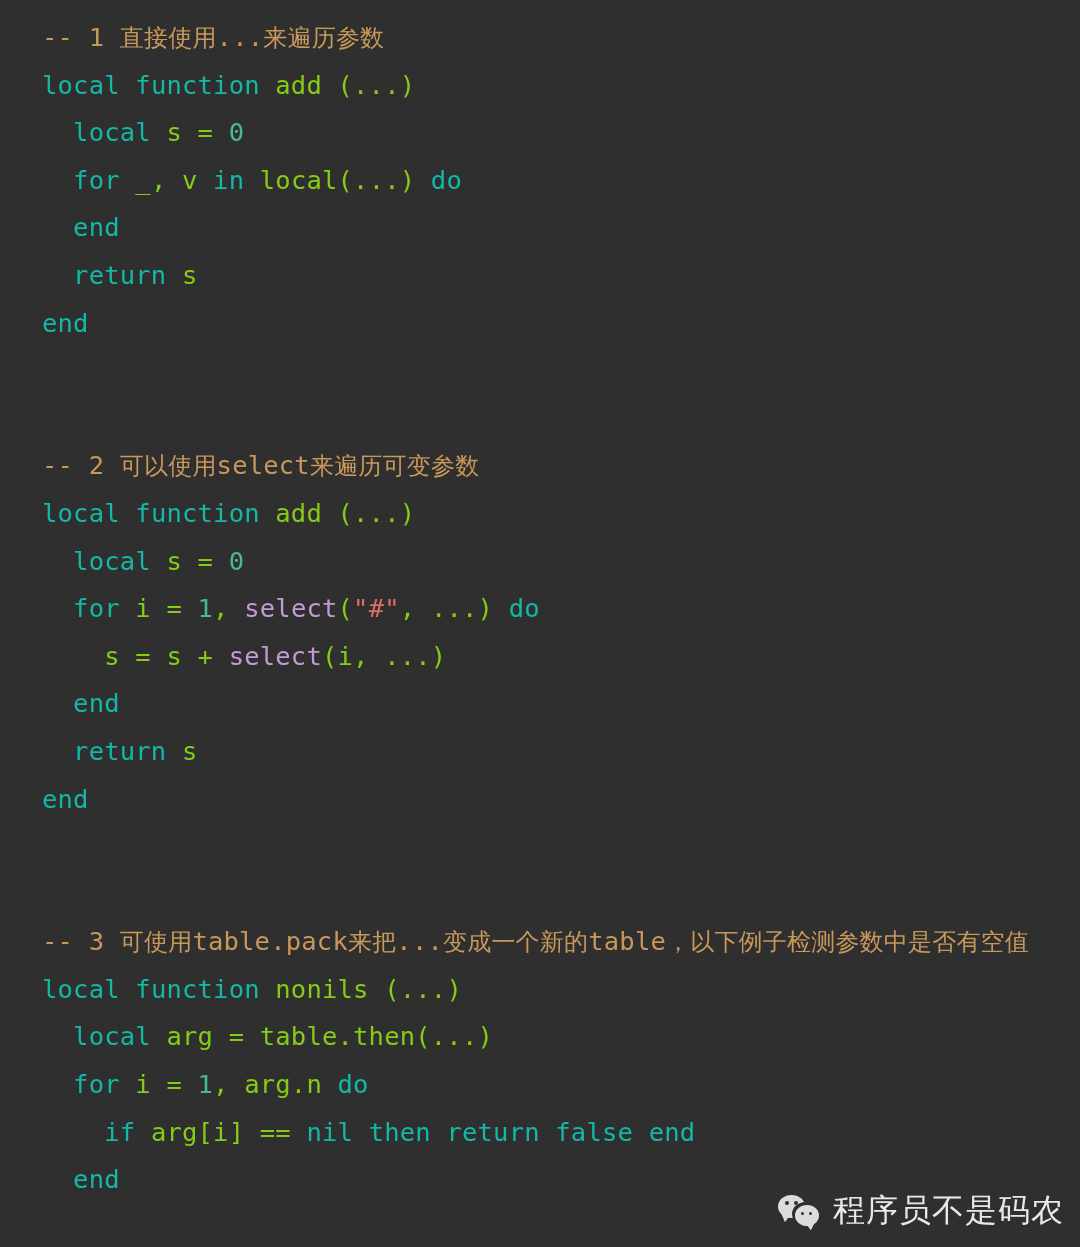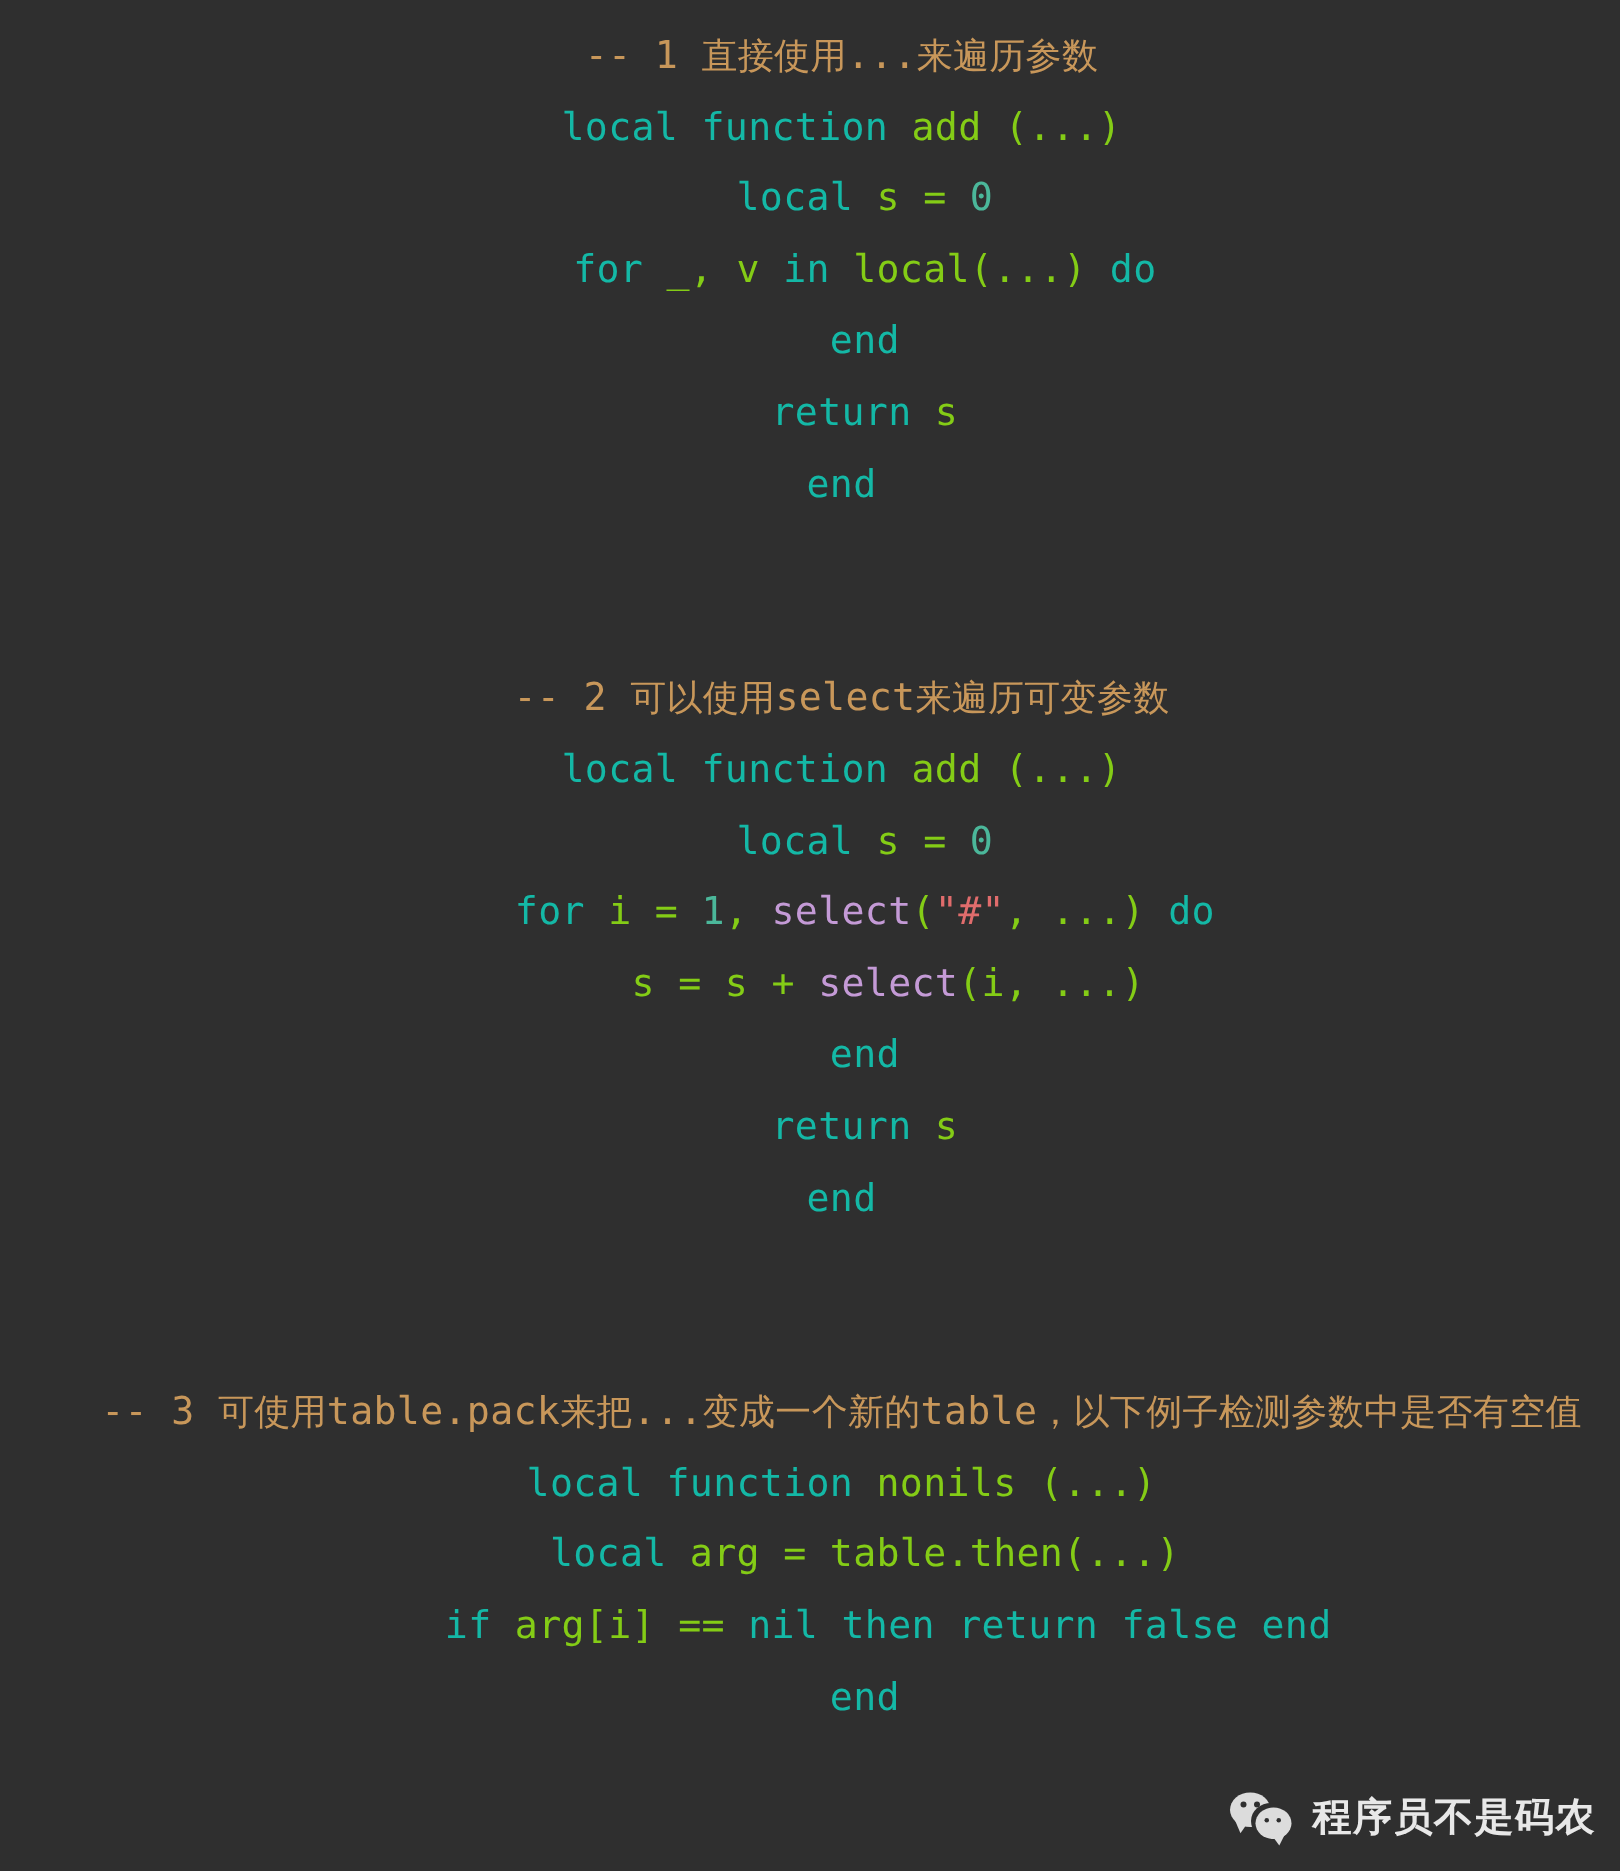--- a/index.html
+++ b/index.html
@@ -17,21 +17,20 @@
 
   #code-surface {
     position: absolute;
     left: 0;
     top: 0;
     width: 1080px;
     height: 1247px;
     background: #2f2f2f;
     box-sizing: border-box;
     padding: 14px 0 0 42px;
-    text-align: center;
   }
 
   .code-line {
     font-family: "DejaVu Sans Mono", "Liberation Mono", monospace;
     font-size: 25.5px;
     line-height: 47.6px;
     height: 47.6px;
     white-space: pre;
     letter-spacing: 0.2px;
     color: #d4d4d4;
@@ -119,25 +118,24 @@
     width: 4px;
     height: 4px;
   }
   .eye-b1 { left: 7px;  top: 8px; }
   .eye-b2 { left: 16px; top: 8px; }
   .eye-s1 { left: 23px; top: 19px; width: 3.4px; height: 3.4px; }
   .eye-s2 { left: 31px; top: 19px; width: 3.4px; height: 3.4px; }
 
   #watermark-label {
     font-family: "DejaVu Sans", "Liberation Sans", sans-serif;
-    font-size: 26px;
+    font-size: 32px;
     color: #e8e8e8;
     letter-spacing: 1px;
     white-space: nowrap;
-    font-weight: bold;
   }
 </style>
 </head>
 <body>
 
 <div id="code-surface">
   <div id="code-lines">
       <div class="code-line"><span class="tok-comment">-- </span><span class="tok-comment">1</span><span class="tok-comment"> </span><span class="tok-comment cjk">直接使用</span><span class="tok-comment">...</span><span class="tok-comment cjk">来遍历参数</span></div>
       <div class="code-line"><span class="tok-keyword">local</span><span class="tok-plain"> </span><span class="tok-keyword">function</span><span class="tok-plain"> add (...)</span></div>
       <div class="code-line"><span class="tok-plain">  </span><span class="tok-keyword">local</span><span class="tok-plain"> s = </span><span class="tok-number">0</span></div>
@@ -153,20 +151,21 @@
       <div class="code-line"><span class="tok-plain">  </span><span class="tok-keyword">for</span><span class="tok-plain"> i = </span><span class="tok-number">1</span><span class="tok-plain">, </span><span class="tok-func">select</span><span class="tok-plain">(</span><span class="tok-string">"#"</span><span class="tok-plain">, ...) </span><span class="tok-keyword">do</span></div>
       <div class="code-line"><span class="tok-plain">    s = s + </span><span class="tok-func">select</span><span class="tok-plain">(i, ...)</span></div>
       <div class="code-line"><span class="tok-plain">  </span><span class="tok-keyword">end</span></div>
       <div class="code-line"><span class="tok-plain">  </span><span class="tok-keyword">return</span><span class="tok-plain"> s</span></div>
       <div class="code-line"><span class="tok-keyword">end</span></div>
       <div class="code-line blank"></div>
       <div class="code-line blank"></div>
       <div class="code-line"><span class="tok-comment">-- </span><span class="tok-comment">3</span><span class="tok-comment"> </span><span class="tok-comment cjk">可使用</span><span class="tok-comment">table.pack</span><span class="tok-comment cjk">来把</span><span class="tok-comment">...</span><span class="tok-comment cjk">变成一个新的</span><span class="tok-comment">table</span><span class="tok-comment cjk">，以下例子检测参数中是否有空值</span></div>
       <div class="code-line"><span class="tok-keyword">local</span><span class="tok-plain"> </span><span class="tok-keyword">function</span><span class="tok-plain"> nonils (...)</span></div>
       <div class="code-line"><span class="tok-plain">  </span><span class="tok-keyword">local</span><span class="tok-plain"> arg = table.then(...)</span></div>
+      <div class="code-line"><span class="tok-plain">  </span><span class="tok-keyword">for</span><span class="tok-plain"> i = </span><span class="tok-number">1</span><span class="tok-plain">, arg.n </span><span class="tok-keyword">do</span></div>
       <div class="code-line"><span class="tok-plain">    </span><span class="tok-keyword">if</span><span class="tok-plain"> arg[i] == </span><span class="tok-keyword">nil</span><span class="tok-plain"> </span><span class="tok-keyword">then</span><span class="tok-plain"> </span><span class="tok-keyword">return</span><span class="tok-plain"> </span><span class="tok-keyword">false</span><span class="tok-plain"> </span><span class="tok-keyword">end</span></div>
       <div class="code-line"><span class="tok-plain">  </span><span class="tok-keyword">end</span></div>
     </div>
 </div>
 
 <div id="watermark">
   <div id="wechat-logo">
     <span class="bubble bubble-big"></span>
     <span class="bubble bubble-small"></span>
     <span class="eye eye-b1"></span>

